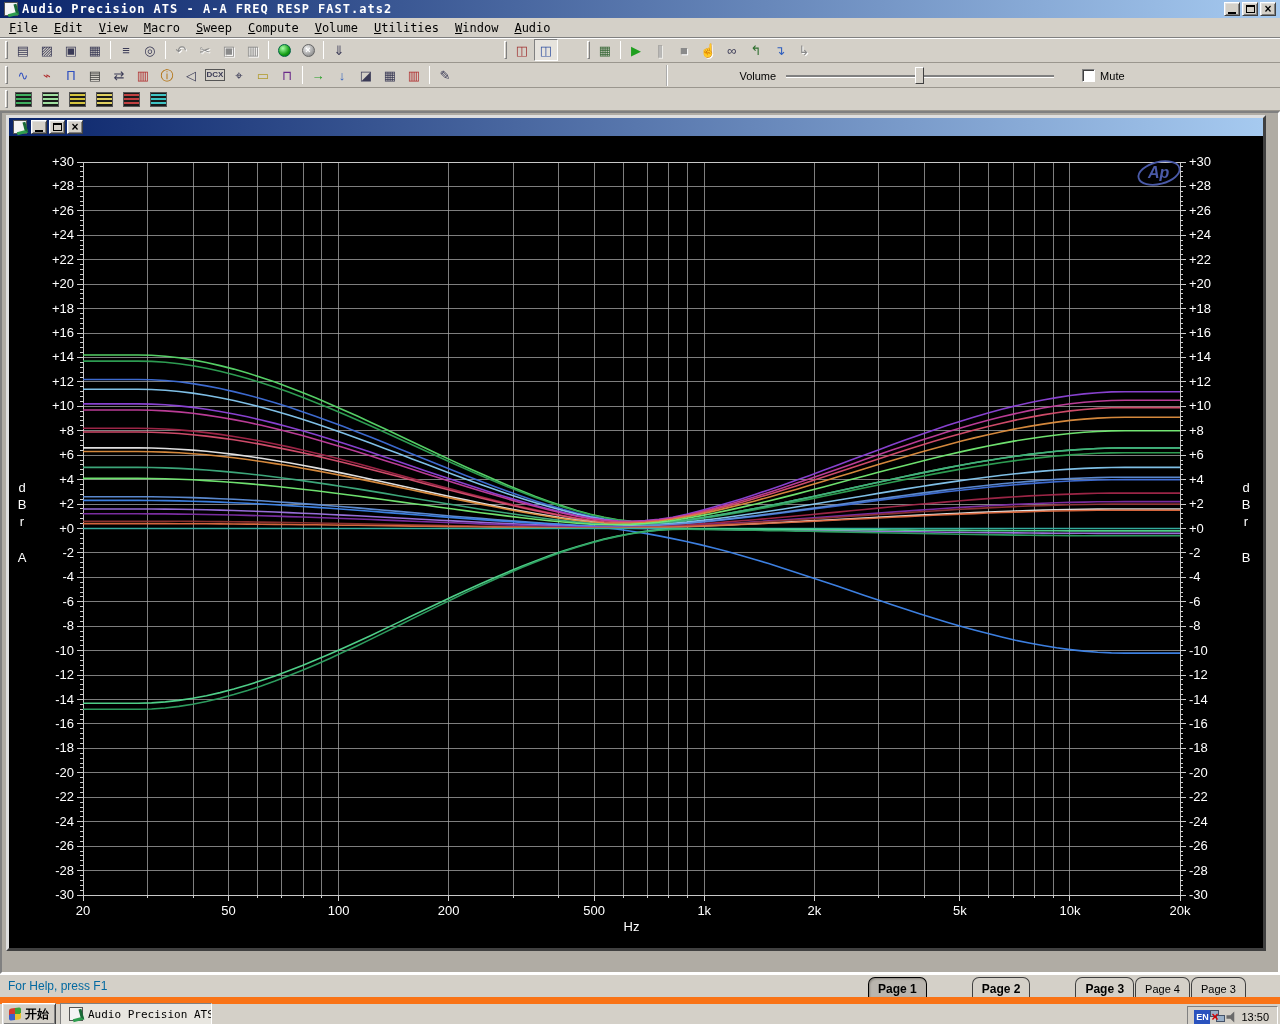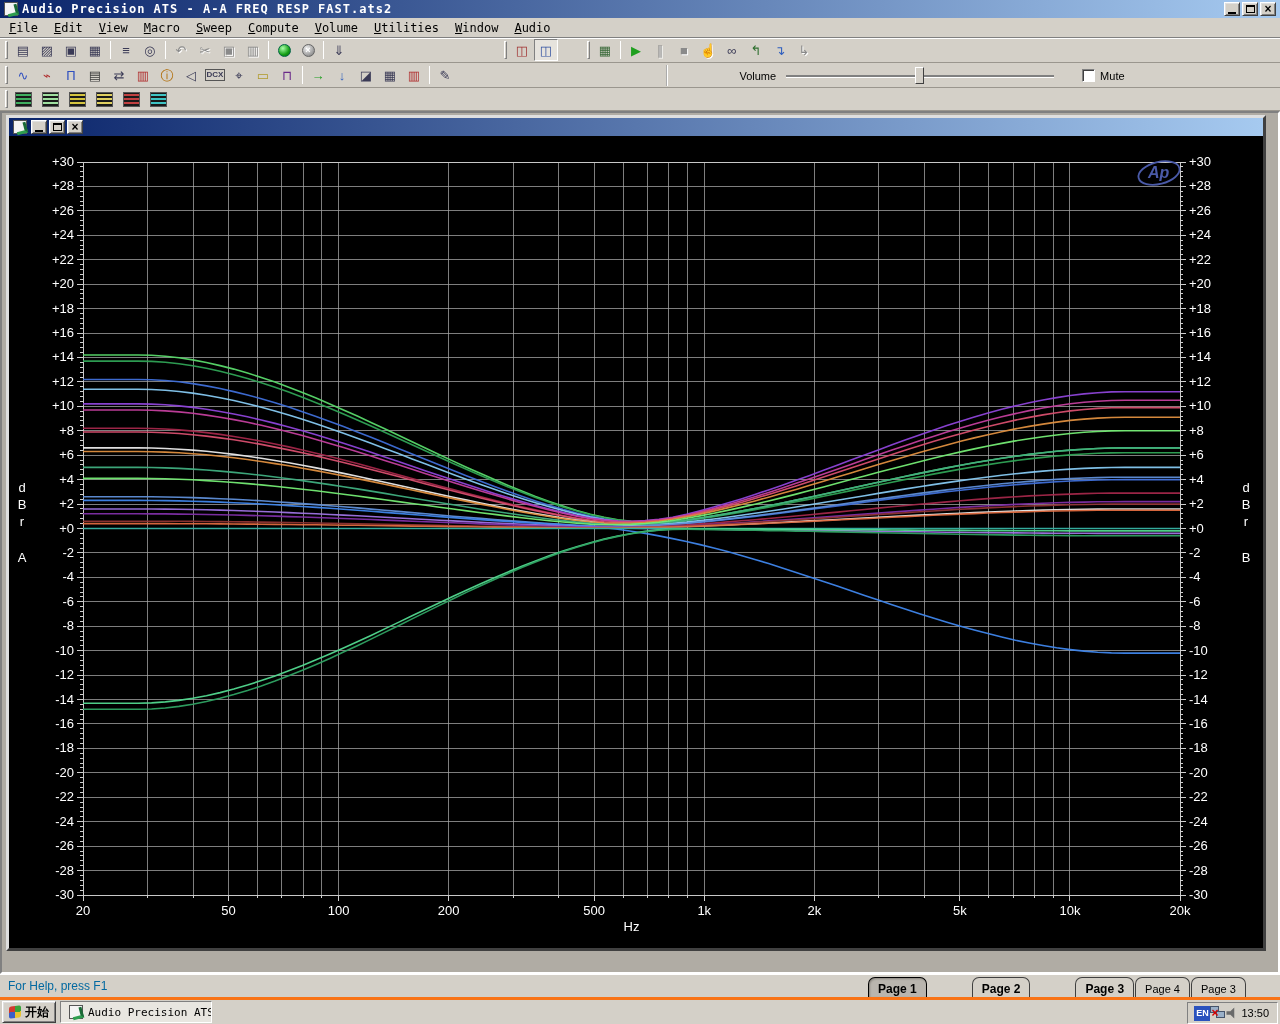--- a/index.html
+++ b/index.html
@@ -86,21 +86,21 @@
   .status-text { padding-left:8px; font-size:12px; color:#0369a1; }
   .page-tabs { position:absolute; left:824px; top:1px; display:flex; align-items:flex-end; height:21px; }
   .ptab { height:20px; padding:2px 9px 0; border:1px solid #404040; border-bottom:none;
           border-radius:7px 7px 0 0; background:#d4d0c8; font-size:11px; margin-right:1px;
           display:flex; align-items:center; }
   .ptab.bold { font-weight:bold; font-size:12px;margin-left:44px; }
   .ptab.active { background:#b9b5ae; border-color:#000; box-shadow:inset 1px 1px 2px #8a867e; }
 
   
   .taskbar { position:absolute; left:0; top:997px; width:1280px; height:27px; background:#d4d0c8;
-             border-top:3px solid #f97316; display:flex; align-items:center; padding:0 2px; }
+             border-top:7px solid #f97316; display:flex; align-items:center; padding:0 2px; }
   .start-btn { height:22px; padding:0 6px; display:flex; align-items:center; gap:4px; font-weight:bold;
                font-size:12px; }
   .flag { width:12px; height:12px; border-radius:2px; transform:skewY(-6deg);
           background:conic-gradient(#3aa33a 0 25%, #e8c22e 25% 50%, #3a5fc8 50% 75%, #d23a2e 75%); }
   .task-btn { height:22px; margin-left:4px; padding:0 8px; display:flex; align-items:center; gap:5px;
               border:1px solid; border-color:#808080 #fff #fff #808080; background:#e8e6e0;
               font-family:"DejaVu Sans Mono", monospace; font-size:11px; width:152px; overflow:hidden;
               white-space:nowrap; }
   .tray { position:absolute; right:2px; top:2px; height:22px; display:flex; align-items:center; gap:0;
           padding:0 8px 0 6px; border:1px solid; border-color:#808080 #fff #fff #808080;margin-left:33px; }

